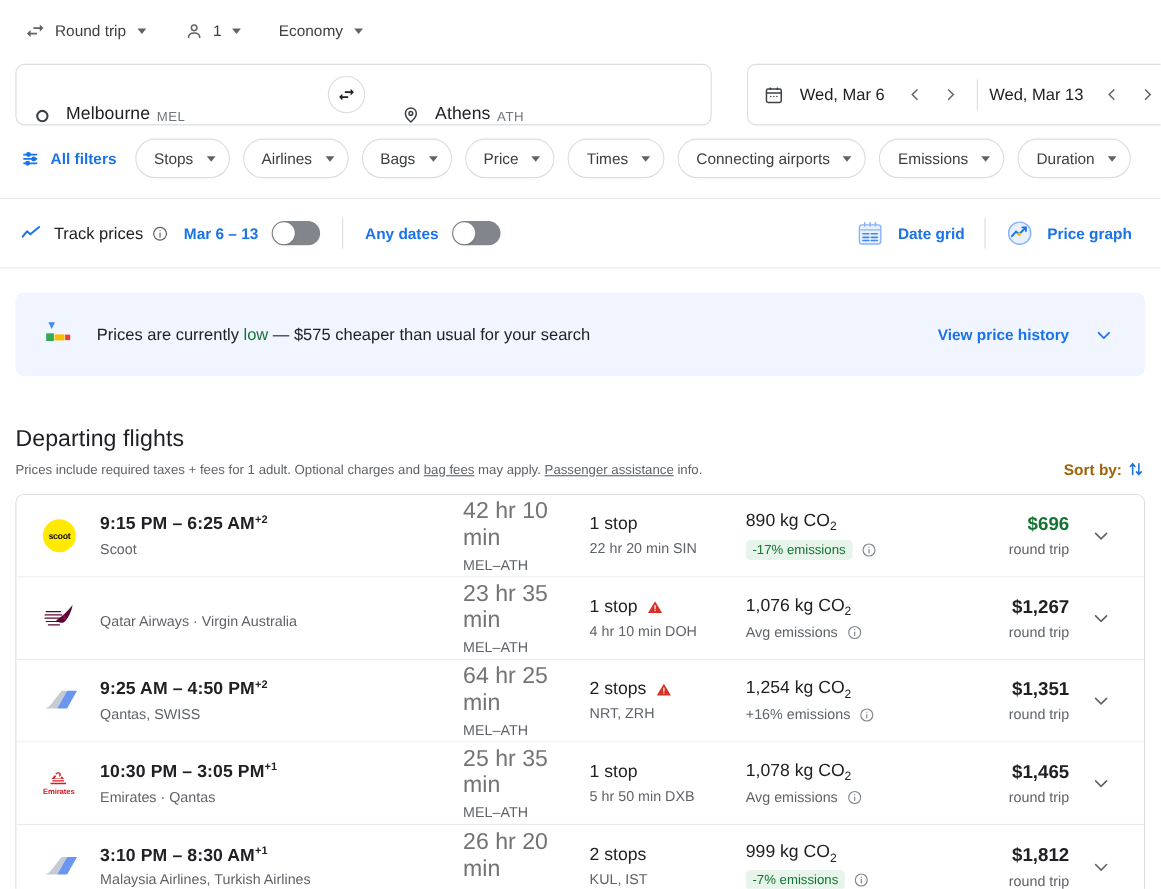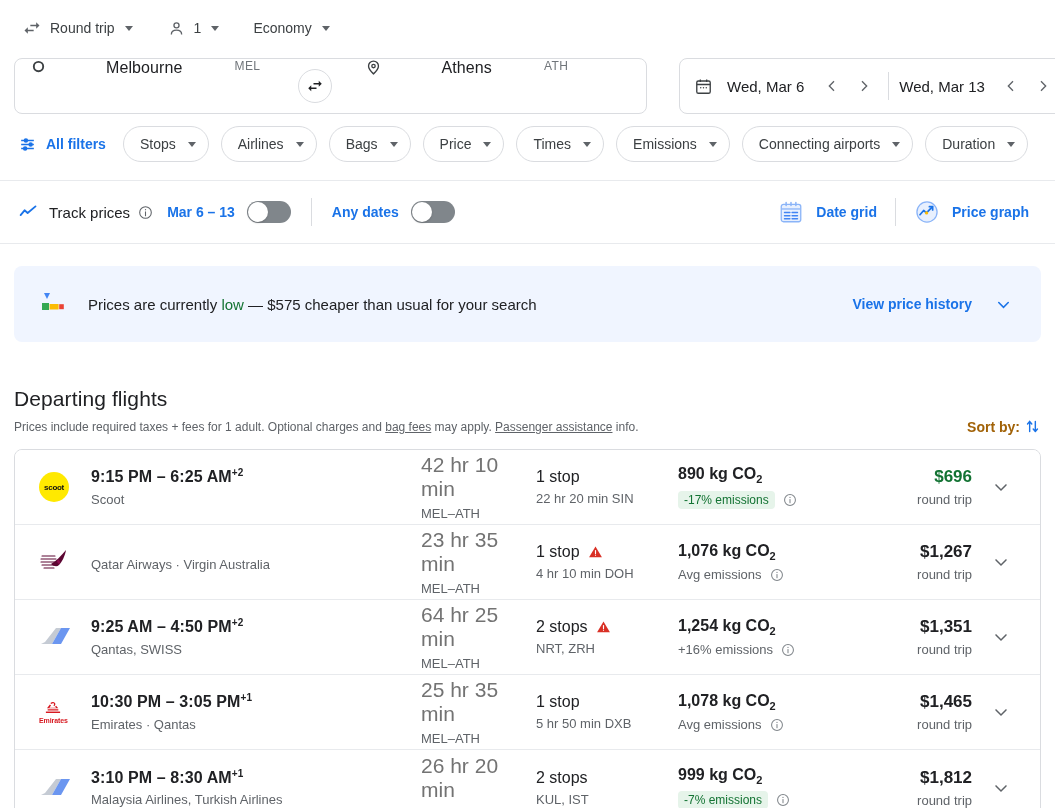--- a/index.html
+++ b/index.html
@@ -40,23 +40,23 @@
     padding: 0 14px; gap: 0;
     height: 60px;
   }
   .places {
     position: relative;
     display: flex; align-items: center;
     flex: 0 0 633px; height: 56px;
     border: 1px solid #dadce0; border-radius: 8px;
   }
   .place {
-    display: flex; align-items: flex-start;
+    display: flex; align-items: flex-end;
     height: 54px; flex: 1 1 50%;
-    padding: 0 16px; cursor: text; gap: 46px;
+    padding: 0 16px; cursor: text;
   }
   .place-txt { font-size: 16px; color: #202124; margin-left: 14px; letter-spacing: .1px; }
   .place-code { font-size: 12px; color: #70757a; margin-left: 6px; letter-spacing: .4px; }
   .swap {
     position: absolute; left: 300px; top: 50%;
     transform: translate(-50%, -50%);
     width: 34px; height: 34px; border-radius: 50%;
     background: #fff; border: 1px solid #dadce0;
     display: flex; align-items: center; justify-content: center;
     cursor: pointer; z-index: 4;
@@ -172,21 +172,21 @@
   .col-stops { flex: 0 0 142px; }
   .col-emis  { flex: 0 0 186px; }
   .col-price { flex: 1 1 auto; text-align: right; padding-right: 6px; }
   .col-exp   { flex: 0 0 46px; display: flex; align-items: center; justify-content: center; color: #5f6368; }
 
   .line1 { font-size: 16px; color: #202124; font-weight: 700; letter-spacing: .1px; }
   .sup { font-size: 10px; vertical-align: super; font-weight: 700; }
   .line2 { font-size: 13px; color: #5f6368; margin-top: 5px; }
   .dur-v { font-size: 21px; color: #737373; }
   .stops-v { font-size: 16px; color: #202124; display: flex; align-items: center; gap: 8px; }
-  .emis-v { font-size: 16px; color: #202124; font-weight: bold; }
+  .emis-v { font-size: 16px; color: #202124; }
   .emis-v sub { font-size: 11px; }
   .emis-badge-row { display: flex; align-items: center; gap: 8px; margin-top: 5px; }
   .emis-badge {
     display: inline-block; font-size: 12px; color: #137333;
     background: #e6f4ea; border-radius: 4px; padding: 2px 6px;
   }
   .emis-plain { font-size: 13px; color: #5f6368; }
   .price-v { font-size: 17px; font-weight: 700; color: #202124; }
   .price-v.green { color: #137333; }
   .price-sub { font-size: 13px; color: #5f6368; margin-top: 5px; }
@@ -326,25 +326,25 @@
     </div>
     <div class="chip">
       <span>Price</span>
         <span class="caret"></span>
     </div>
     <div class="chip">
       <span>Times</span>
         <span class="caret"></span>
     </div>
     <div class="chip">
+      <span>Connecting airports</span>
+        <span class="caret"></span>
+    </div>
+    <div class="chip">
       <span>Emissions</span>
-        <span class="caret"></span>
-    </div>
-    <div class="chip">
-      <span>Connecting airports</span>
         <span class="caret"></span>
     </div>
     <div class="chip">
       <span>Duration</span>
         <span class="caret"></span>
     </div>
   </div>
 
   <div class="rule"></div>
 

